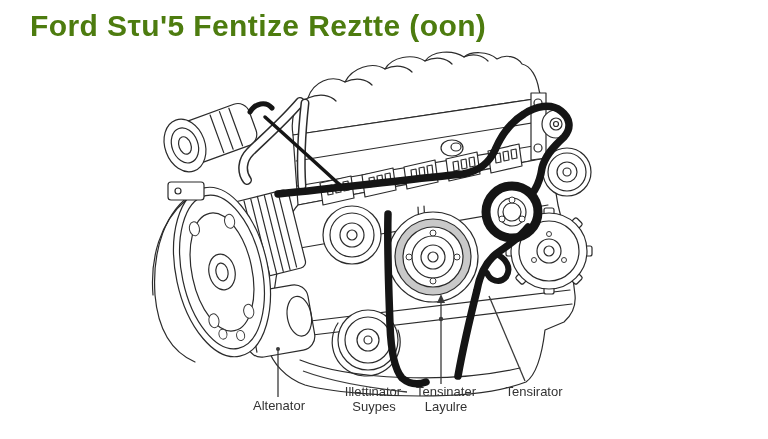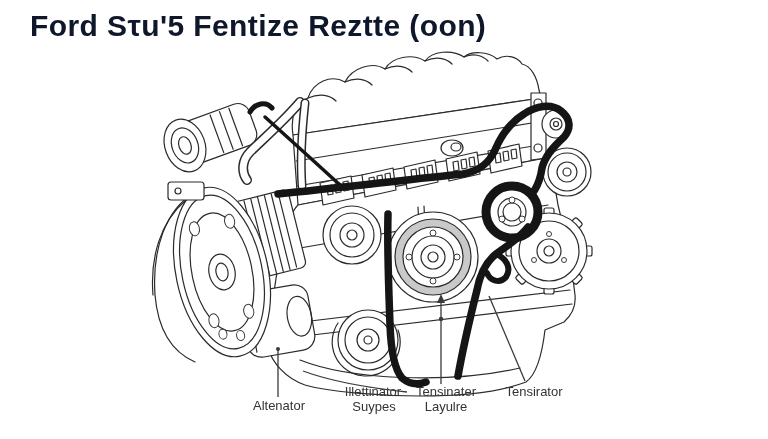--- a/index.html
+++ b/index.html
@@ -2,21 +2,21 @@
 <html><head>
 <meta charset="utf-8">
 <style>
   html,body{margin:0;padding:0;background:#fff;}
   .stage{
     position:relative;width:768px;height:439px;background:#ffffff;overflow:hidden;
     font-family:"Liberation Sans","DejaVu Sans",sans-serif;
   }
   .title{
     position:absolute;left:30px;top:9px;margin:0;
-    font-size:30px;font-weight:bold;color:#0f172a;letter-spacing:.4px;white-space:nowrap;
+    font-size:30px;font-weight:bold;color:#4d7c0f;letter-spacing:.4px;white-space:nowrap;
   }
   svg{position:absolute;left:0;top:0;}
   .ln{stroke:#2b2b2b;stroke-width:1.2;fill:none;stroke-linejoin:round;stroke-linecap:round;}
   .fw{stroke:#2b2b2b;stroke-width:1.2;fill:#ffffff;stroke-linejoin:round;}
   .fw2{stroke:#3a3a3a;stroke-width:1;fill:#ffffff;}
   .belt{stroke:#151515;fill:none;stroke-linecap:round;stroke-linejoin:round;}
   .leader{stroke:#3a3a3a;stroke-width:1.3;fill:none;}
   .lbl{font-family:"Liberation Sans","DejaVu Sans",sans-serif;font-size:13px;fill:#333;}
 </style>
 </head>

